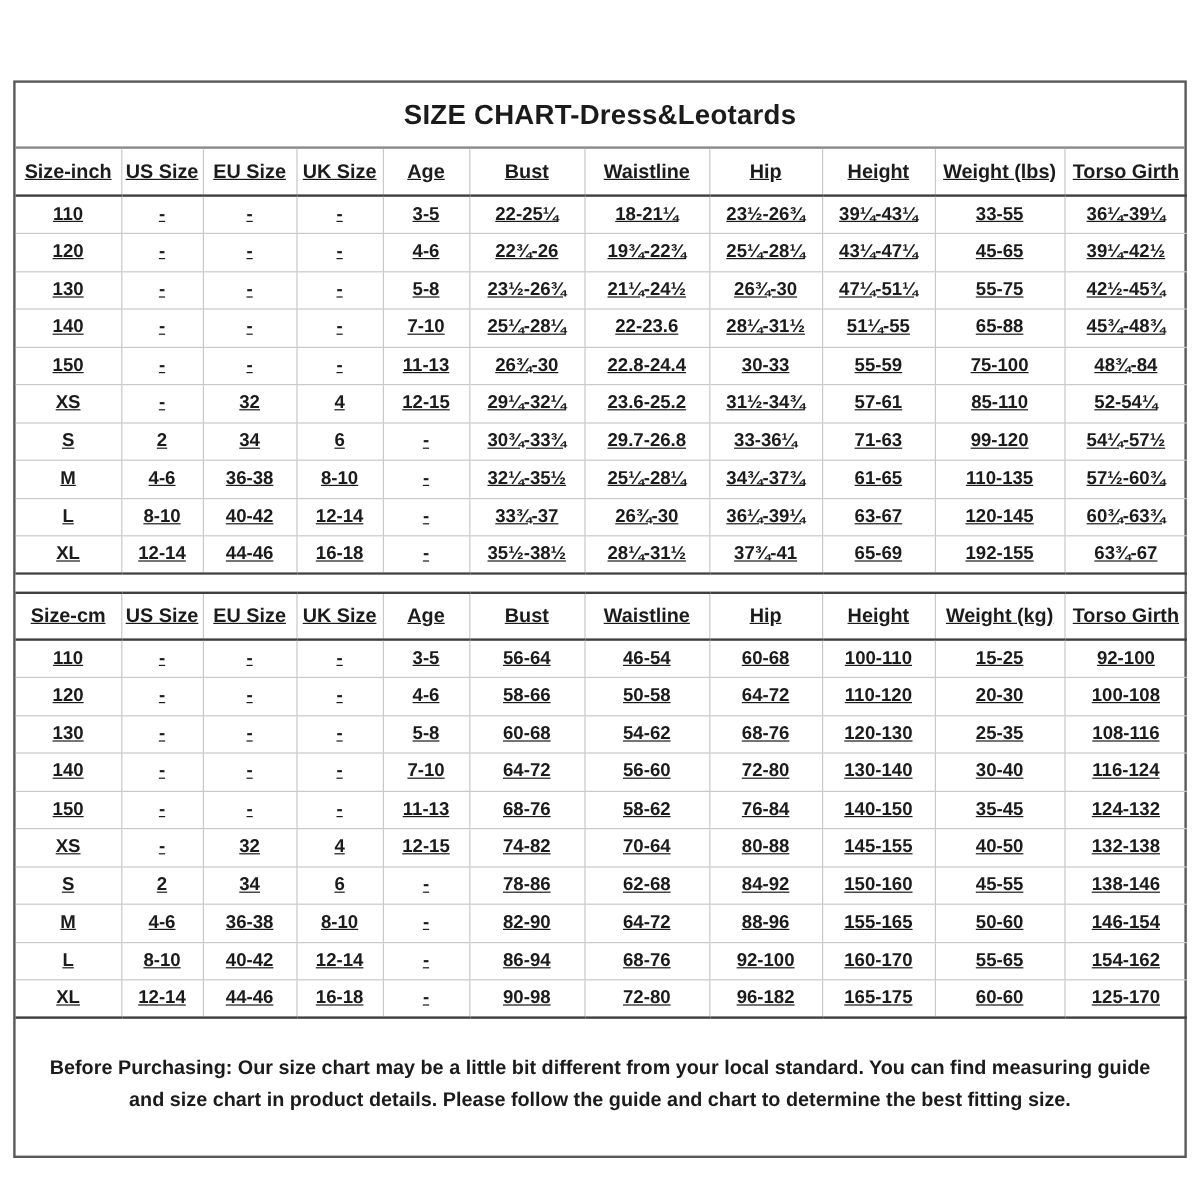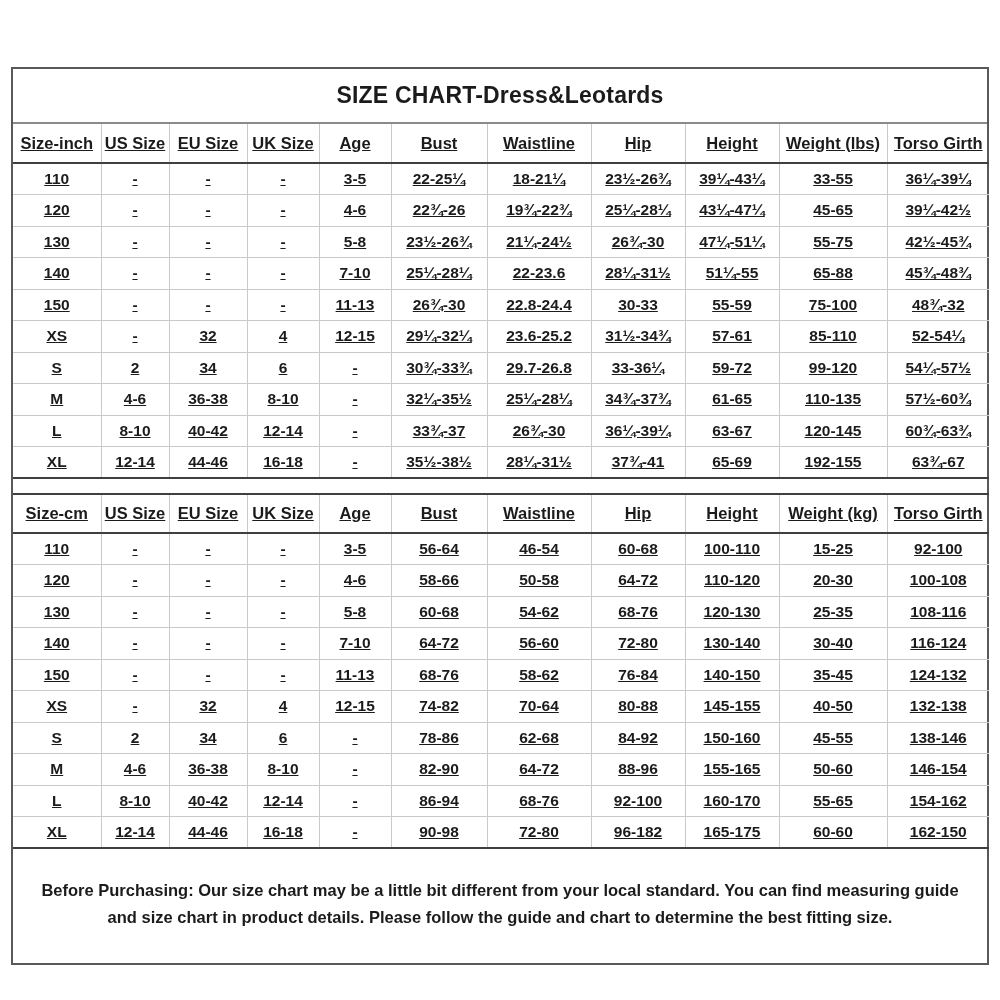--- a/index.html
+++ b/index.html
@@ -137,21 +137,21 @@
             <td>150</td>
             <td>-</td>
             <td>-</td>
             <td>-</td>
             <td>11-13</td>
             <td>26¾-30</td>
             <td>22.8-24.4</td>
             <td>30-33</td>
             <td>55-59</td>
             <td>75-100</td>
-            <td>48¾-32</td>
+            <td>48¾-84</td>
           </tr>
           <tr>
             <td>XS</td>
             <td>-</td>
             <td>32</td>
             <td>4</td>
             <td>12-15</td>
             <td>29¼-32¼</td>
             <td>23.6-25.2</td>
             <td>31½-34¾</td>
@@ -161,21 +161,21 @@
           </tr>
           <tr>
             <td>S</td>
             <td>2</td>
             <td>34</td>
             <td>6</td>
             <td>-</td>
             <td>30¾-33¾</td>
             <td>29.7-26.8</td>
             <td>33-36¼</td>
-            <td>59-72</td>
+            <td>71-63</td>
             <td>99-120</td>
             <td>54¼-57½</td>
           </tr>
           <tr>
             <td>M</td>
             <td>4-6</td>
             <td>36-38</td>
             <td>8-10</td>
             <td>-</td>
             <td>32¼-35½</td>
@@ -365,19 +365,19 @@
             <td>XL</td>
             <td>12-14</td>
             <td>44-46</td>
             <td>16-18</td>
             <td>-</td>
             <td>90-98</td>
             <td>72-80</td>
             <td>96-182</td>
             <td>165-175</td>
             <td>60-60</td>
-            <td>162-150</td>
+            <td>125-170</td>
           </tr>
         </tbody>
       </table>
     <div class="footer">Before Purchasing: Our size chart may be a little bit different from your local standard. You can find measuring guide and size chart in product details. Please follow the guide and chart to determine the best fitting size.</div>
   </div>
 </div>
 
 </body></html>

